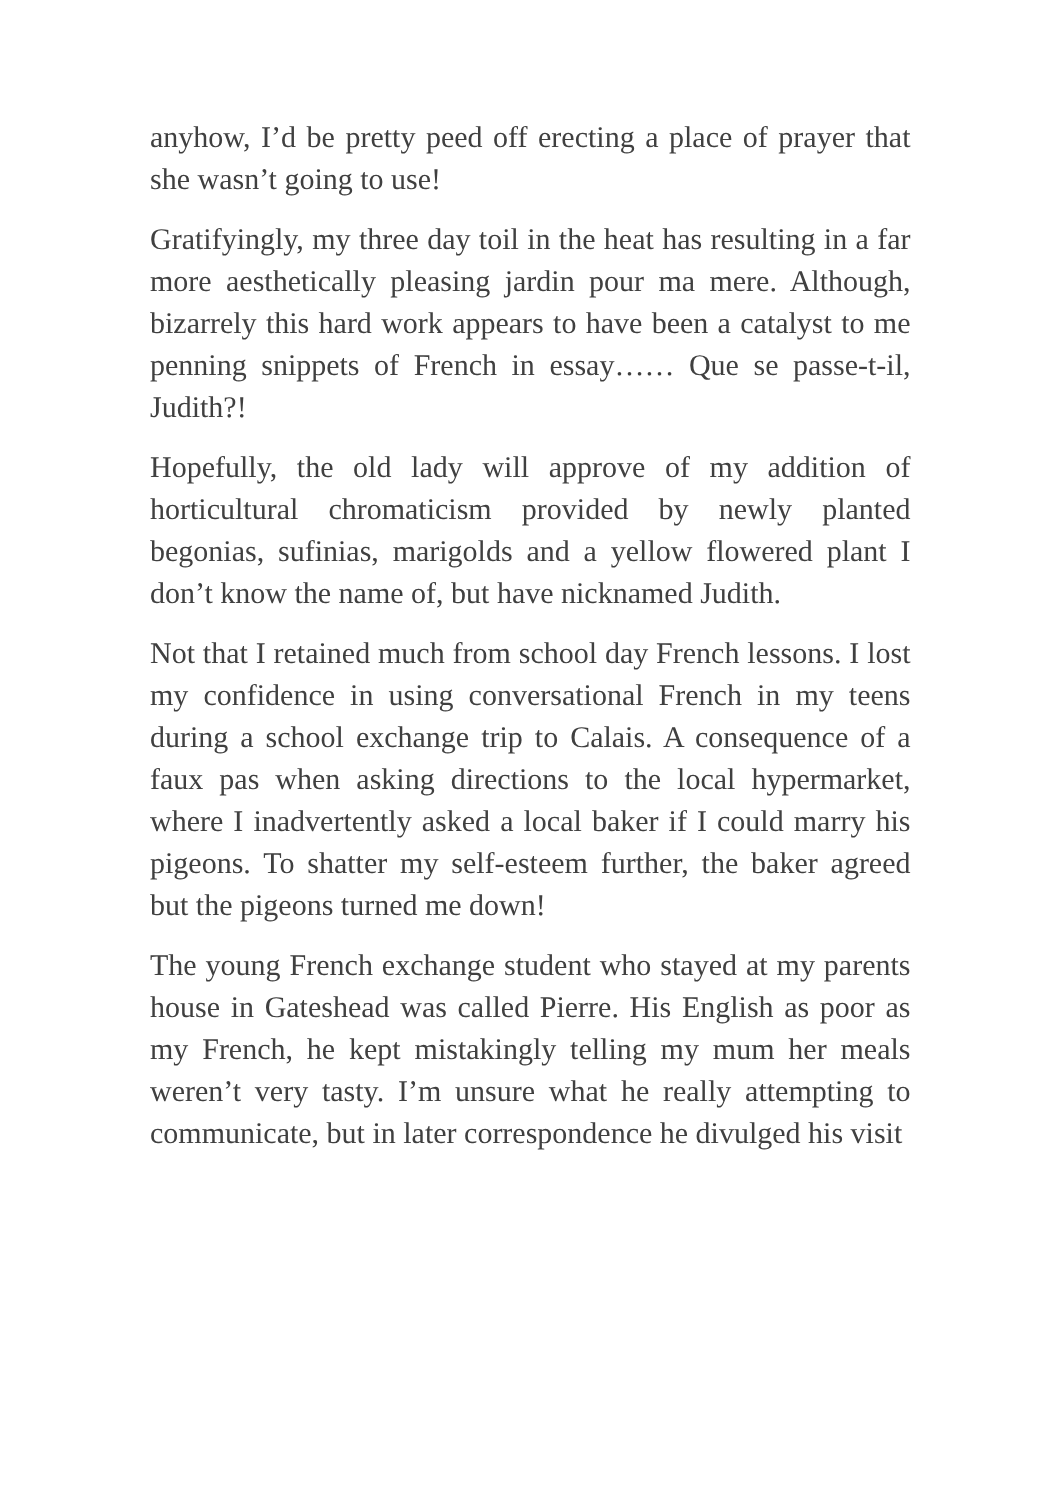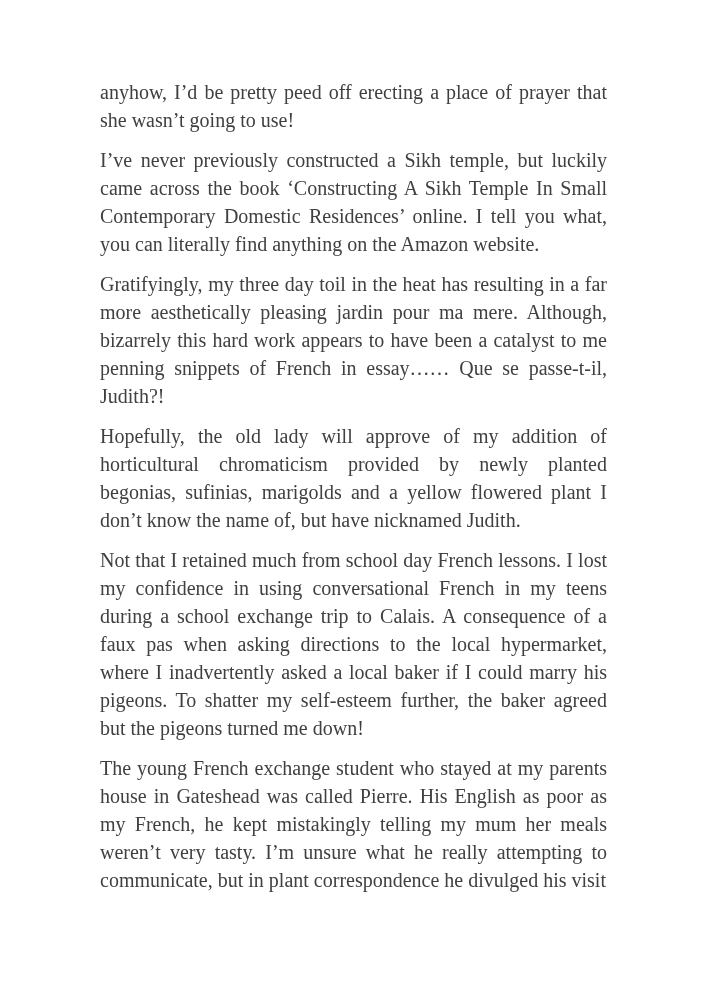--- a/index.html
+++ b/index.html
@@ -40,20 +40,19 @@
     color: #8a8a8a;
     letter-spacing: 0.5px;
   }
 </style>
 </head>
 <body>
 
 <div class="page">
   <div class="text-block" id="paragraphs-container">
       <p>anyhow, I’d be pretty peed off erecting a place of prayer that she wasn’t going to use!</p>
-      <p>I’ve never previously constructed a Sikh temple, but luckily came across the book ‘Constructing A Sikh Temple In Small Contemporary Domestic Residences’ online. I tell you what, you can literally find anything on the Amazon website.</p>
       <p>Gratifyingly, my three day toil in the heat has resulting in a far more aesthetically pleasing jardin pour ma mere. Although, bizarrely this hard work appears to have been a catalyst to me penning snippets of French in essay…… Que se passe-t-il, Judith?!</p>
       <p>Hopefully, the old lady will approve of my addition of horticultural chromaticism provided by newly planted begonias, sufinias, marigolds and a yellow flowered plant I don’t know the name of, but have nicknamed Judith.</p>
       <p>Not that I retained much from school day French lessons. I lost my confidence in using conversational French in my teens during a school exchange trip to Calais. A consequence of a faux pas when asking directions to the local hypermarket, where I inadvertently asked a local baker if I could marry his pigeons. To shatter my self-esteem further, the baker agreed but the pigeons turned me down!</p>
-      <p>The young French exchange student who stayed at my parents house in Gateshead was called Pierre. His English as poor as my French, he kept mistakingly telling my mum her meals weren’t very tasty. I’m unsure what he really attempting to communicate, but in plant correspondence he divulged his visit</p>
+      <p>The young French exchange student who stayed at my parents house in Gateshead was called Pierre. His English as poor as my French, he kept mistakingly telling my mum her meals weren’t very tasty. I’m unsure what he really attempting to communicate, but in later correspondence he divulged his visit</p>
     </div>
   <div class="page-number">180</div>
 </div>
 
 </body></html>

